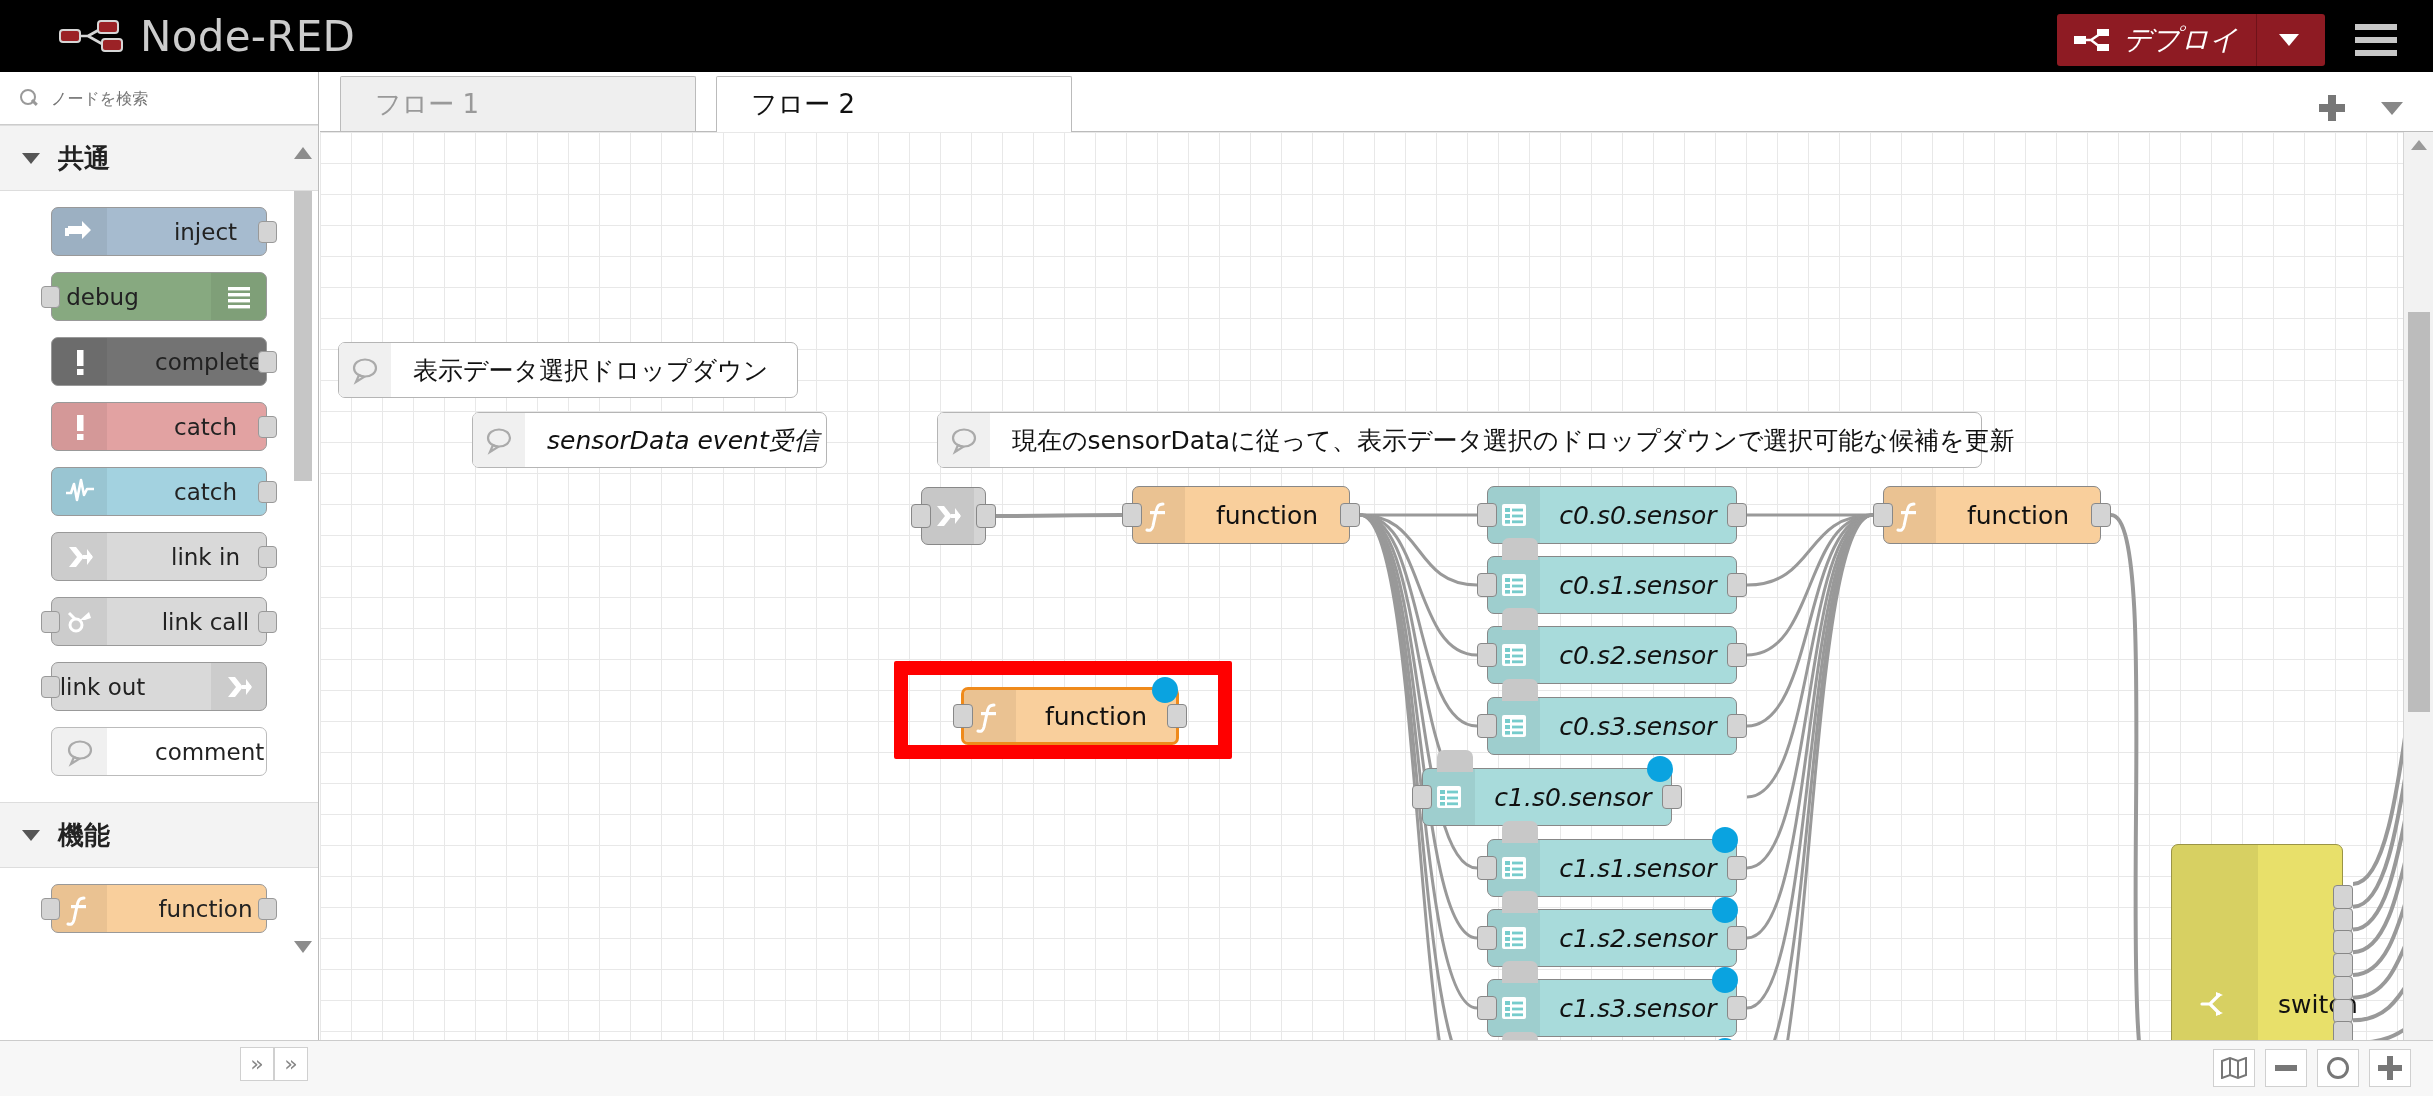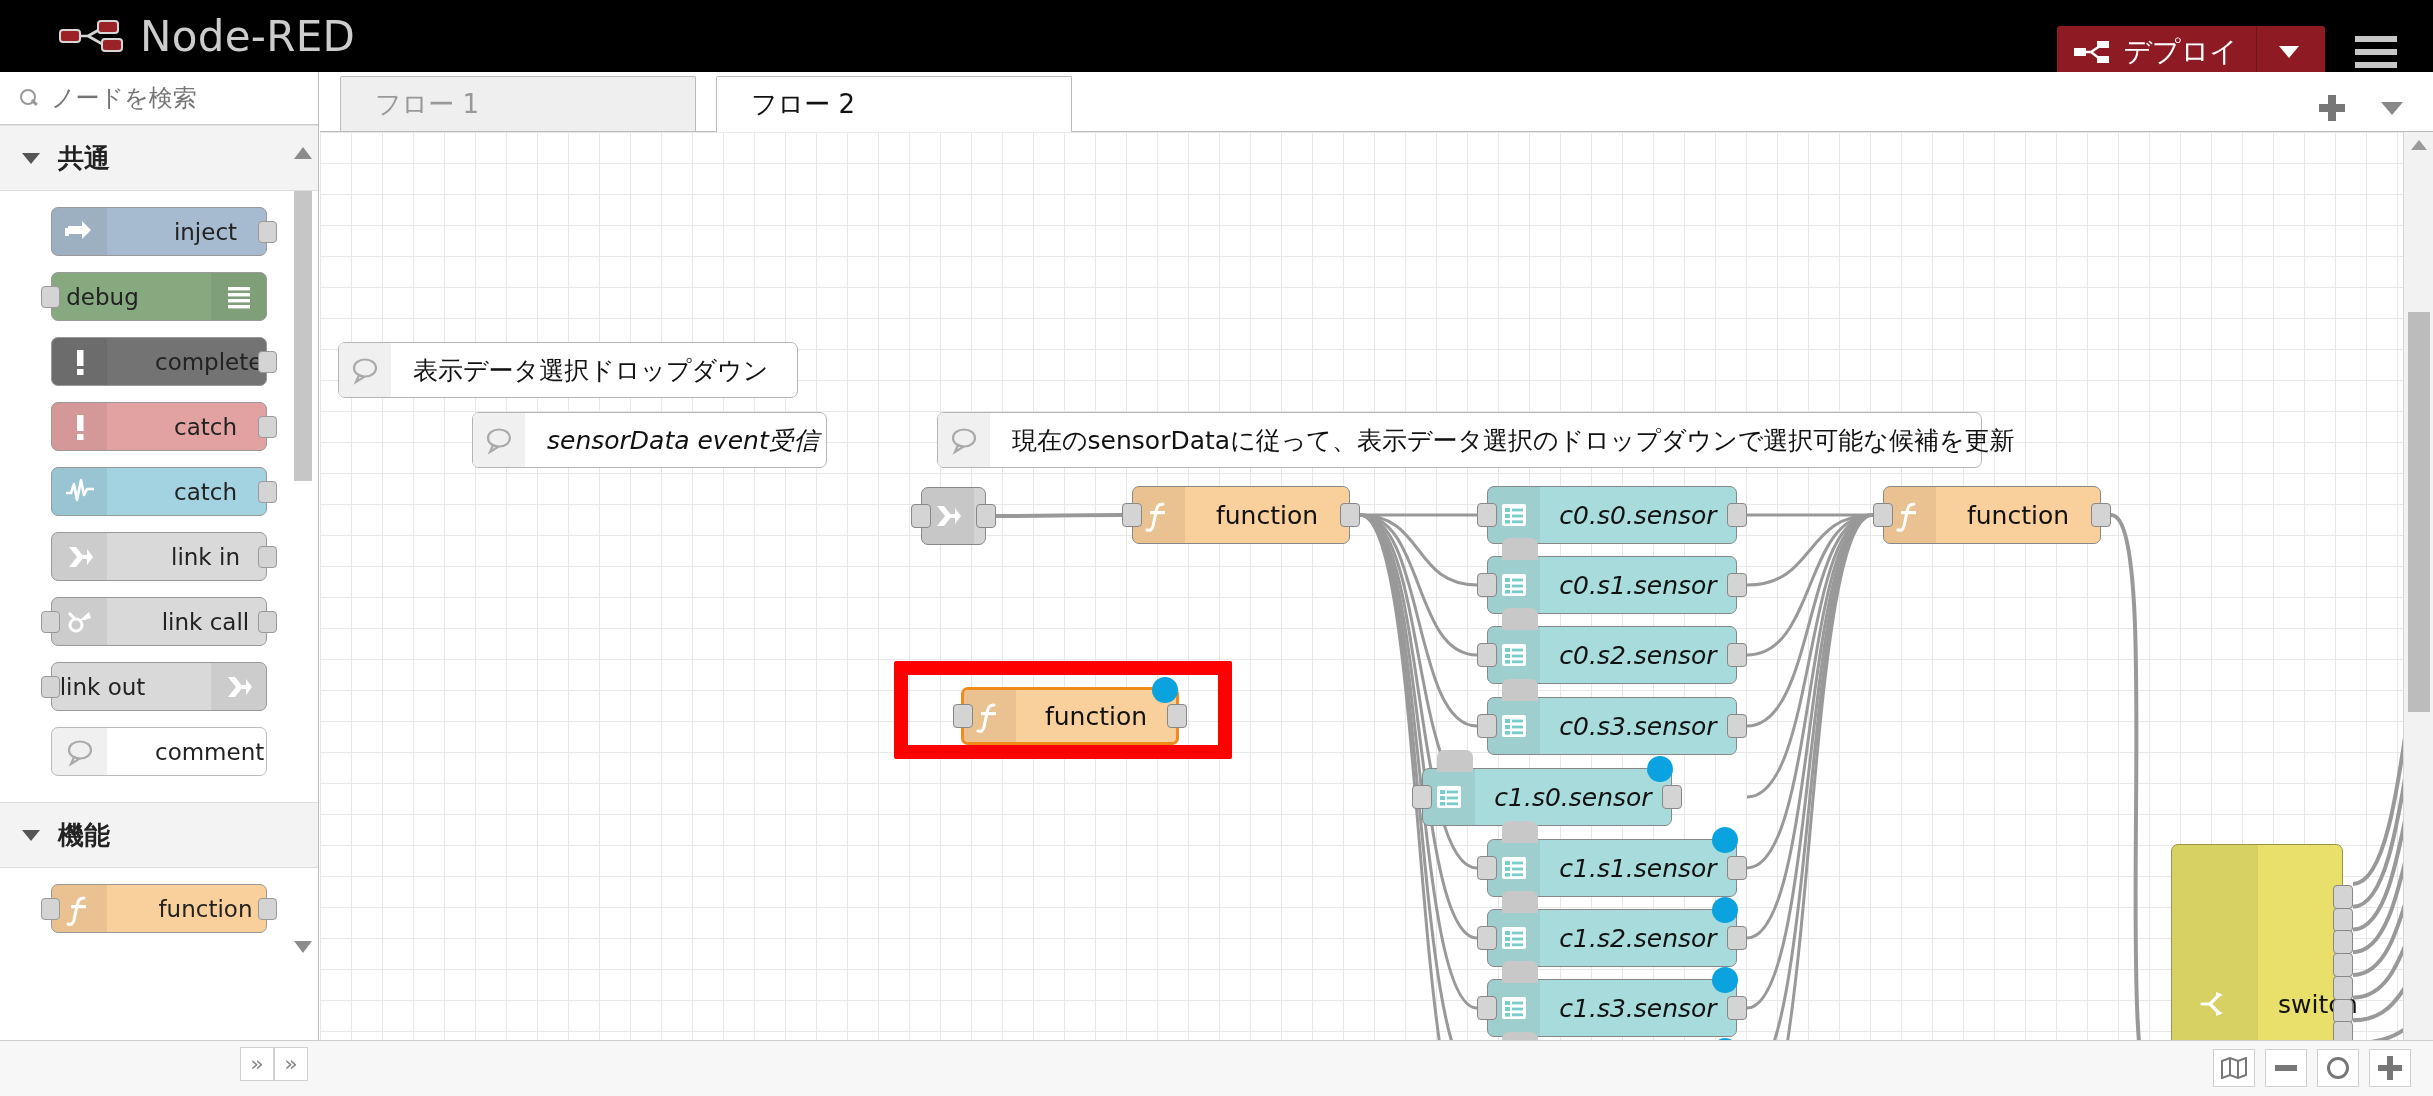--- a/index.html
+++ b/index.html
@@ -13,22 +13,22 @@
   
   .header {
     position: absolute; top: 0; left: 0; width: 2433px; height: 72px;
     background: #000; display: flex; align-items: center;
   }
   .brand { display: flex; align-items: center; margin-left: 58px; gap: 16px; }
   .brand-logo { width: 66px; height: 40px; }
   .brand-name { color: #ccc; font-size: 42px; letter-spacing: .3px; }
 
   .header-right {
-    position: absolute; right: 0; top: 16px; height: 72px;
-    display: flex; align-items: center;
+    position: absolute; right: 0; top: 4px; height: 72px;
+    display: flex; align-items: center; font-style: italic;
   }
   .deploy-btn {
     display: flex; align-items: center; height: 52px;
     background: #8e1b23; border-radius: 3px; cursor: pointer;
     padding: 0 4px 0 16px;
   }
   .deploy-icon { width: 38px; height: 26px; margin-right: 12px; }
   .deploy-label { color: #fff; font-size: 28px; padding-right: 18px; }
   .deploy-sep { width: 1px; height: 52px; background: #6f1219; }
   .deploy-caret {
@@ -51,21 +51,21 @@
   .search-icon { width: 19px; height: 19px; position: relative; flex: 0 0 auto; }
   .search-icon::before {
     content: ""; position: absolute; left: 0; top: 0; width: 12px; height: 12px;
     border: 2.5px solid #999; border-radius: 50%;
   }
   .search-icon::after {
     content: ""; position: absolute; left: 11px; top: 12px; width: 7px; height: 2.5px;
     background: #999; transform: rotate(45deg);
   }
   .search-input {
-    border: none; outline: none; font-size: 24px; color: #999;
+    border: none; outline: none; font-size: 16px; color: #999;
     font-family: inherit; width: 250px; background: transparent;
   }
   .palette-scroll { position: relative; height: 971px; overflow: hidden; background: #fff; }
 
   .cat-header {
     background: #f3f3f3; border-top: 1px solid #ddd; border-bottom: 1px solid #ddd;
     height: 66px; display: flex; align-items: center; padding-left: 22px; gap: 18px; cursor: pointer;
   }
   .chev-down {
     width: 0; height: 0; border-left: 9px solid transparent;

